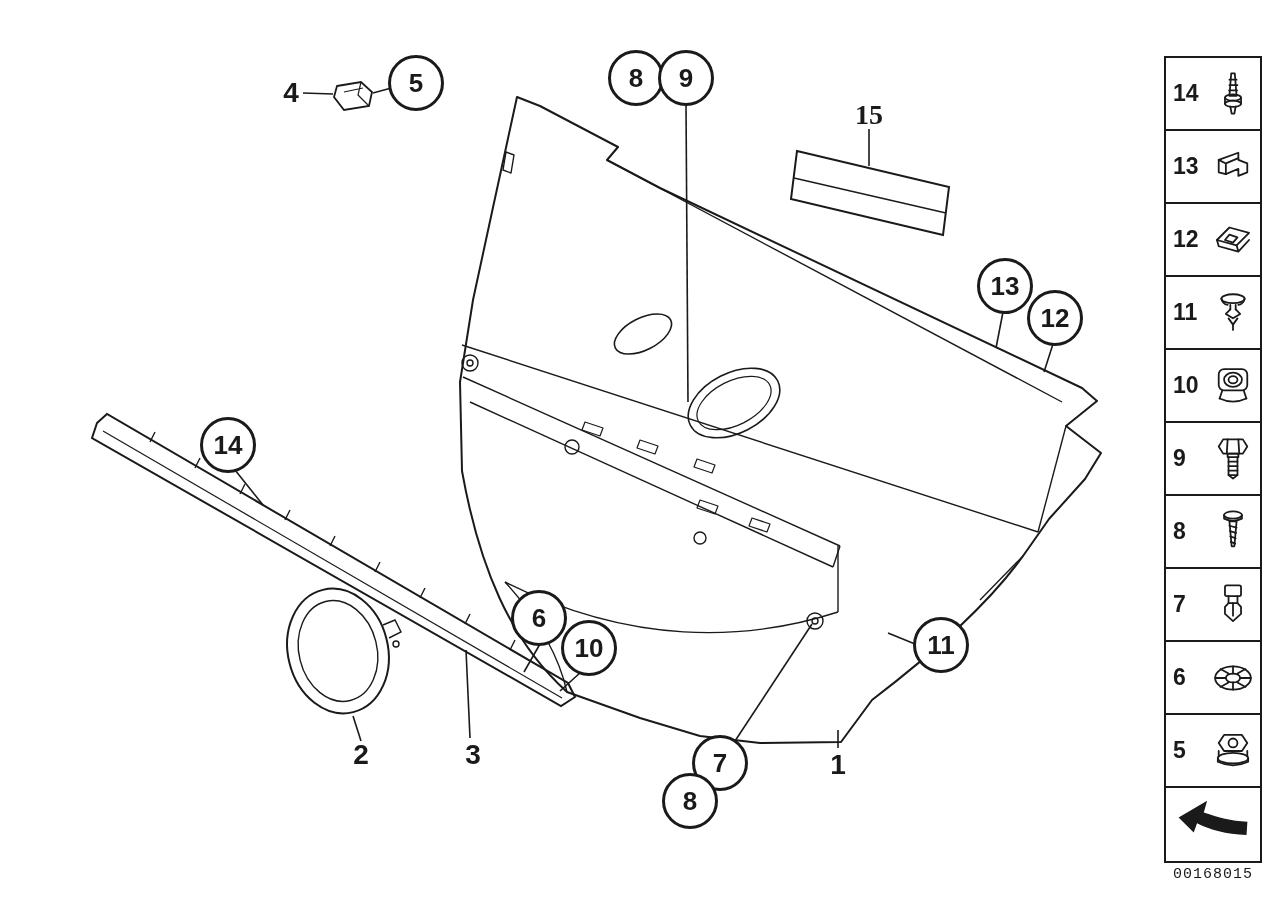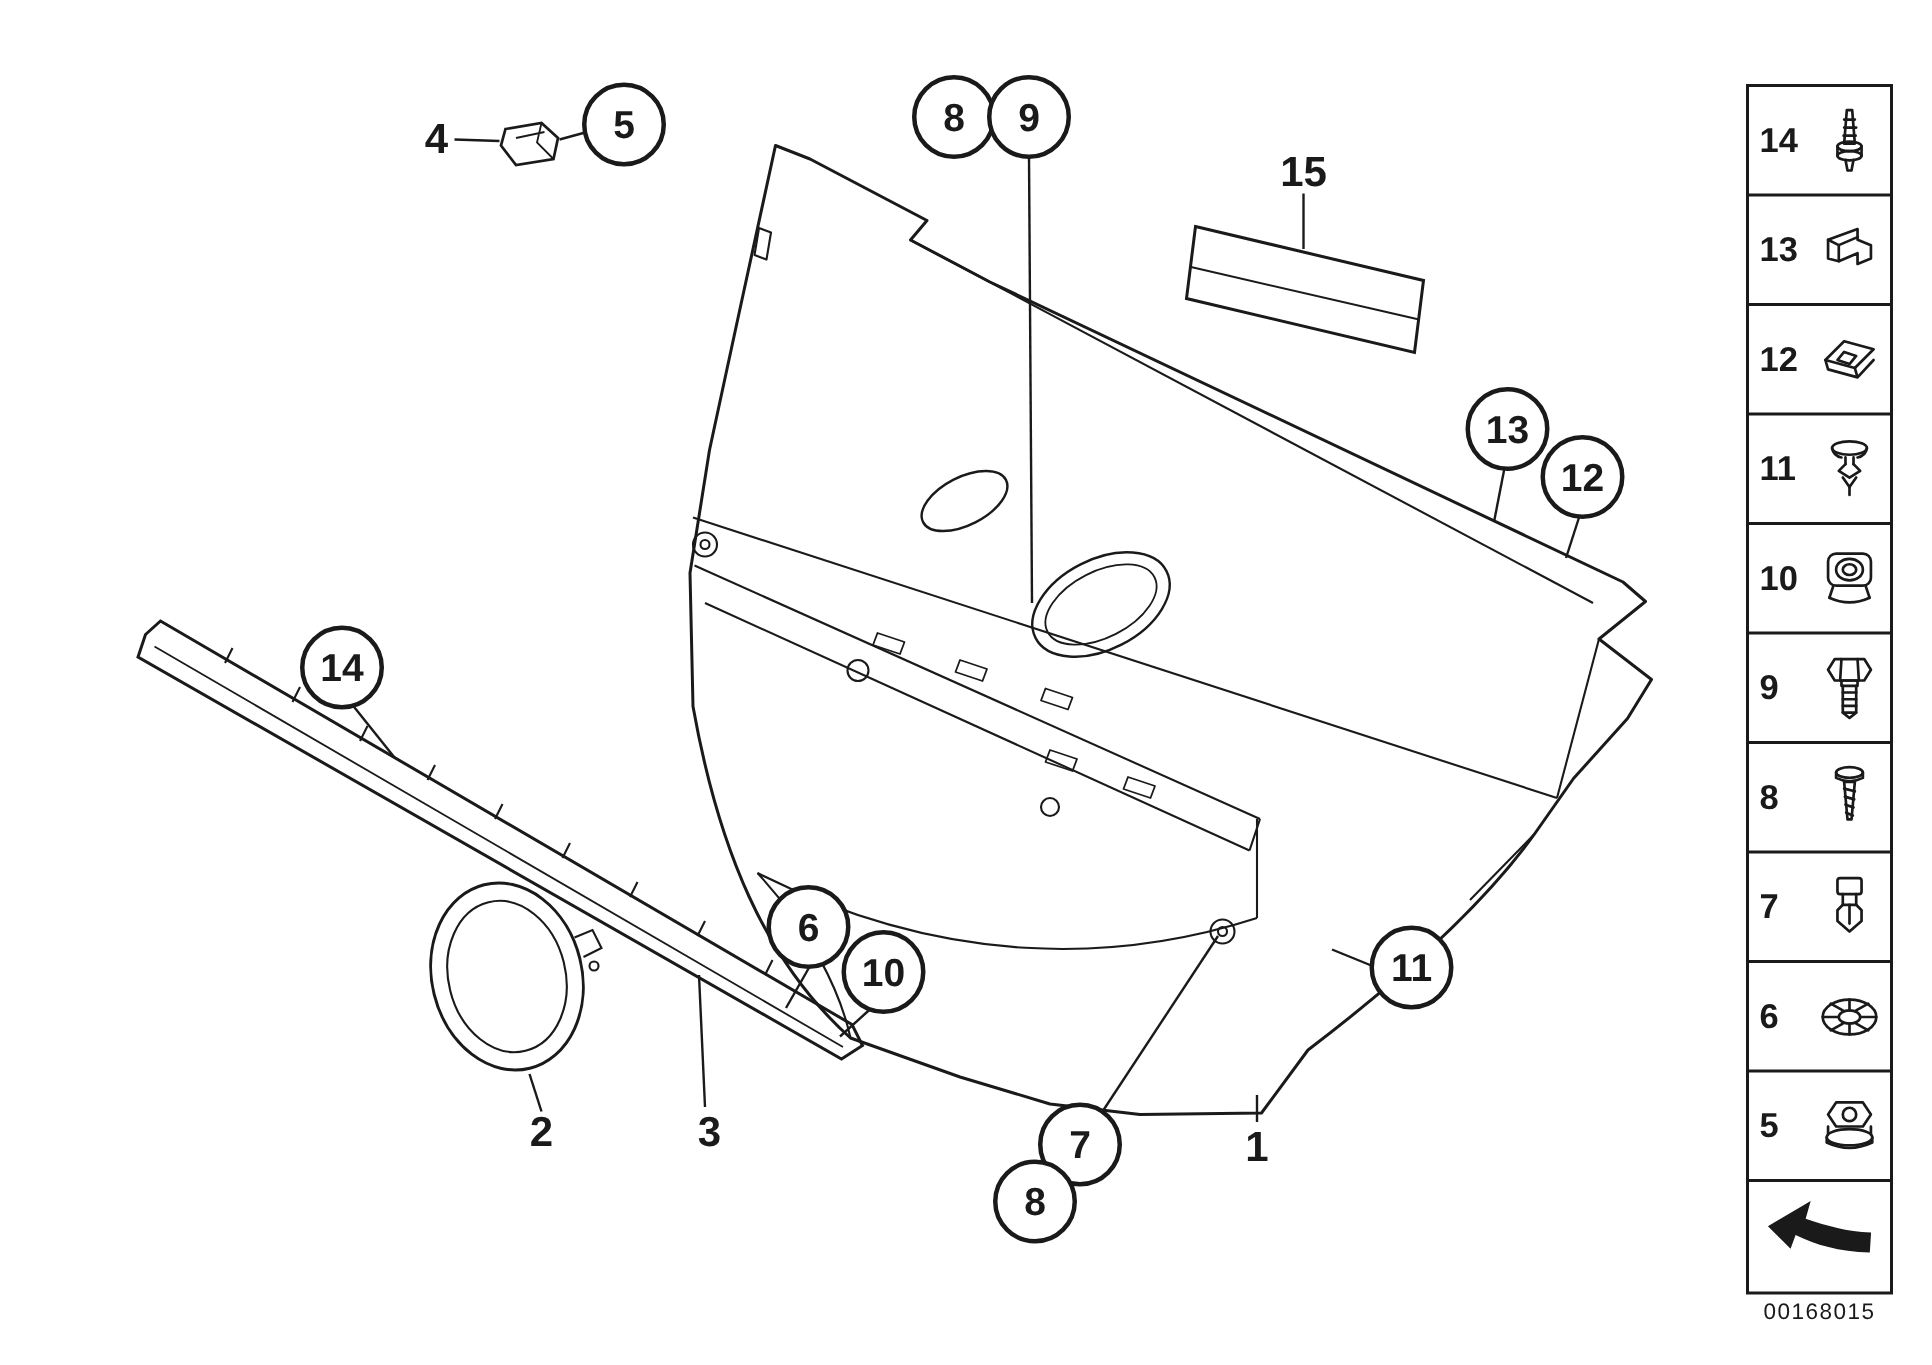--- a/index.html
+++ b/index.html
@@ -19,21 +19,21 @@
   .legend{position:absolute;left:1164px;top:56px;width:98px;
     border:2px solid #1a1a1a;border-bottom:none;box-sizing:border-box;z-index:4;background:#fff;}
   .legend-cell{display:flex;align-items:center;height:73px;box-sizing:border-box;
     border-bottom:2px solid #1a1a1a;cursor:pointer;}
   .legend-num{font-size:23px;font-weight:bold;width:32px;padding-left:7px;flex:0 0 auto;}
   .legend-icon{flex:1;display:flex;align-items:center;justify-content:center;}
   .legend-icon svg{width:50px;height:50px;stroke:#1a1a1a;fill:none;stroke-width:2;stroke-linejoin:round;stroke-linecap:round;}
   .legend-footer{justify-content:center;height:75px;}
   .legend-footer .legend-icon svg{width:76px;height:52px;}
   .doc-number{position:absolute;left:1164px;top:866px;width:98px;text-align:center;
-    font-size:15px;letter-spacing:1px;color:#1a1a1a;}
+    font-size:15px;letter-spacing:1px;color:#1a1a1a;font-family:Liberation Mono, monospace;}
 </style>
 </head>
 <body>
 
 <div class="canvas">
 
   <svg class="art" width="1288" height="910" viewBox="0 0 1288 910">
 
     <g stroke="#1a1a1a" fill="none" stroke-width="2" stroke-linejoin="round">
       <path d="M517,97 L540,106 L618,147 L607,160 L660,188 L1082,388
@@ -124,21 +124,21 @@
       <path d="M470,738 L466,650"></path>
       <path d="M838,748 L838,730"></path>
     </g>
   </svg>
 
   <div id="callouts">
       <div class="callout plain" style="left: 291px; top: 93px;">4</div>
       <div class="callout circle" style="left: 416px; top: 83px;">5</div>
       <div class="callout circle" style="left: 636px; top: 78px;">8</div>
       <div class="callout circle" style="left: 686px; top: 78px;">9</div>
-      <div class="callout plain" style="left: 869px; top: 115px;">15</div>
+      <div class="callout plain" style="left: 869px; top: 115px; font-family: Liberation Serif, serif;">15</div>
       <div class="callout circle" style="left: 1005px; top: 286px;">13</div>
       <div class="callout circle" style="left: 1055px; top: 318px;">12</div>
       <div class="callout circle" style="left: 228px; top: 445px;">14</div>
       <div class="callout circle" style="left: 539px; top: 618px;">6</div>
       <div class="callout circle" style="left: 589px; top: 648px;">10</div>
       <div class="callout circle" style="left: 941px; top: 645px;">11</div>
       <div class="callout circle" style="left: 720px; top: 763px;">7</div>
       <div class="callout circle" style="left: 690px; top: 801px;">8</div>
       <div class="callout plain" style="left: 361px; top: 755px;">2</div>
       <div class="callout plain" style="left: 473px; top: 755px;">3</div>

